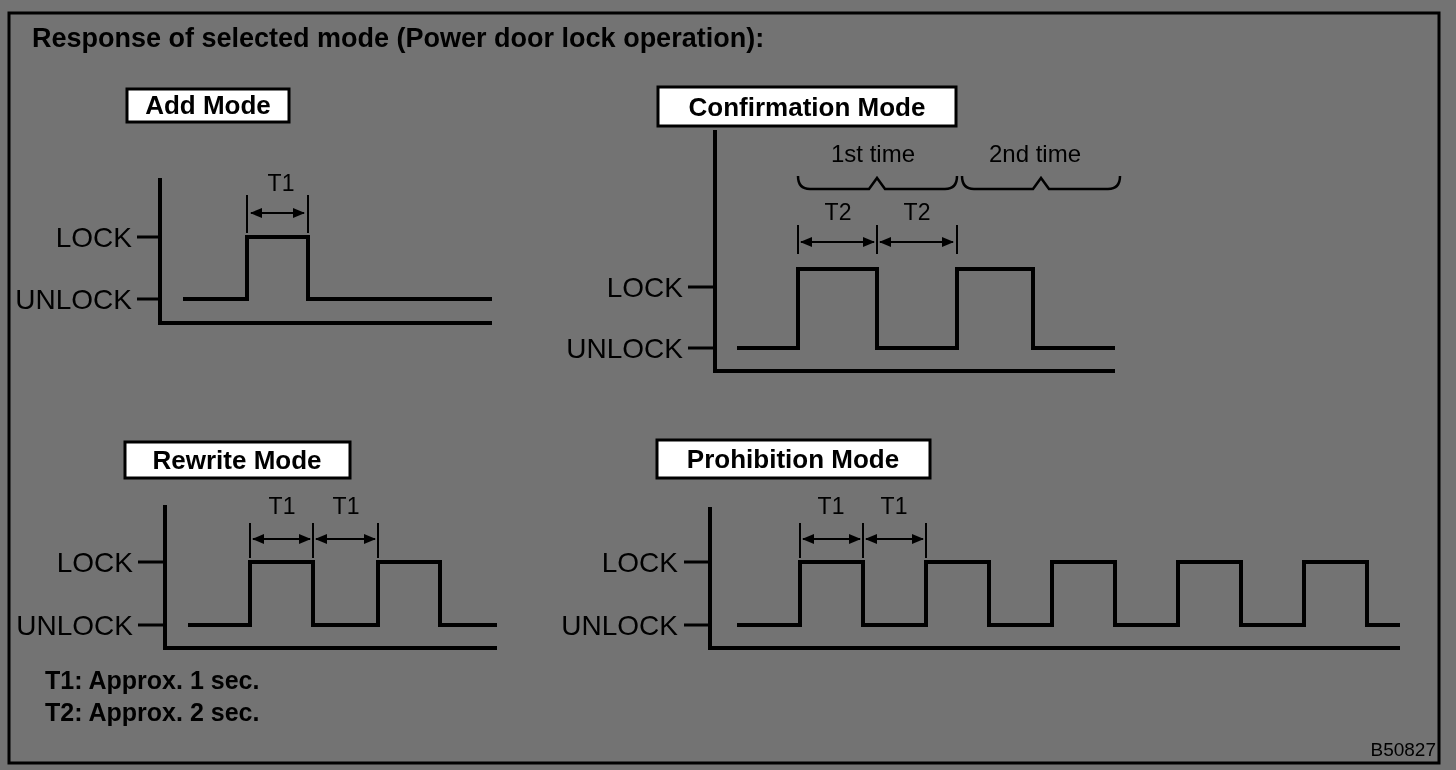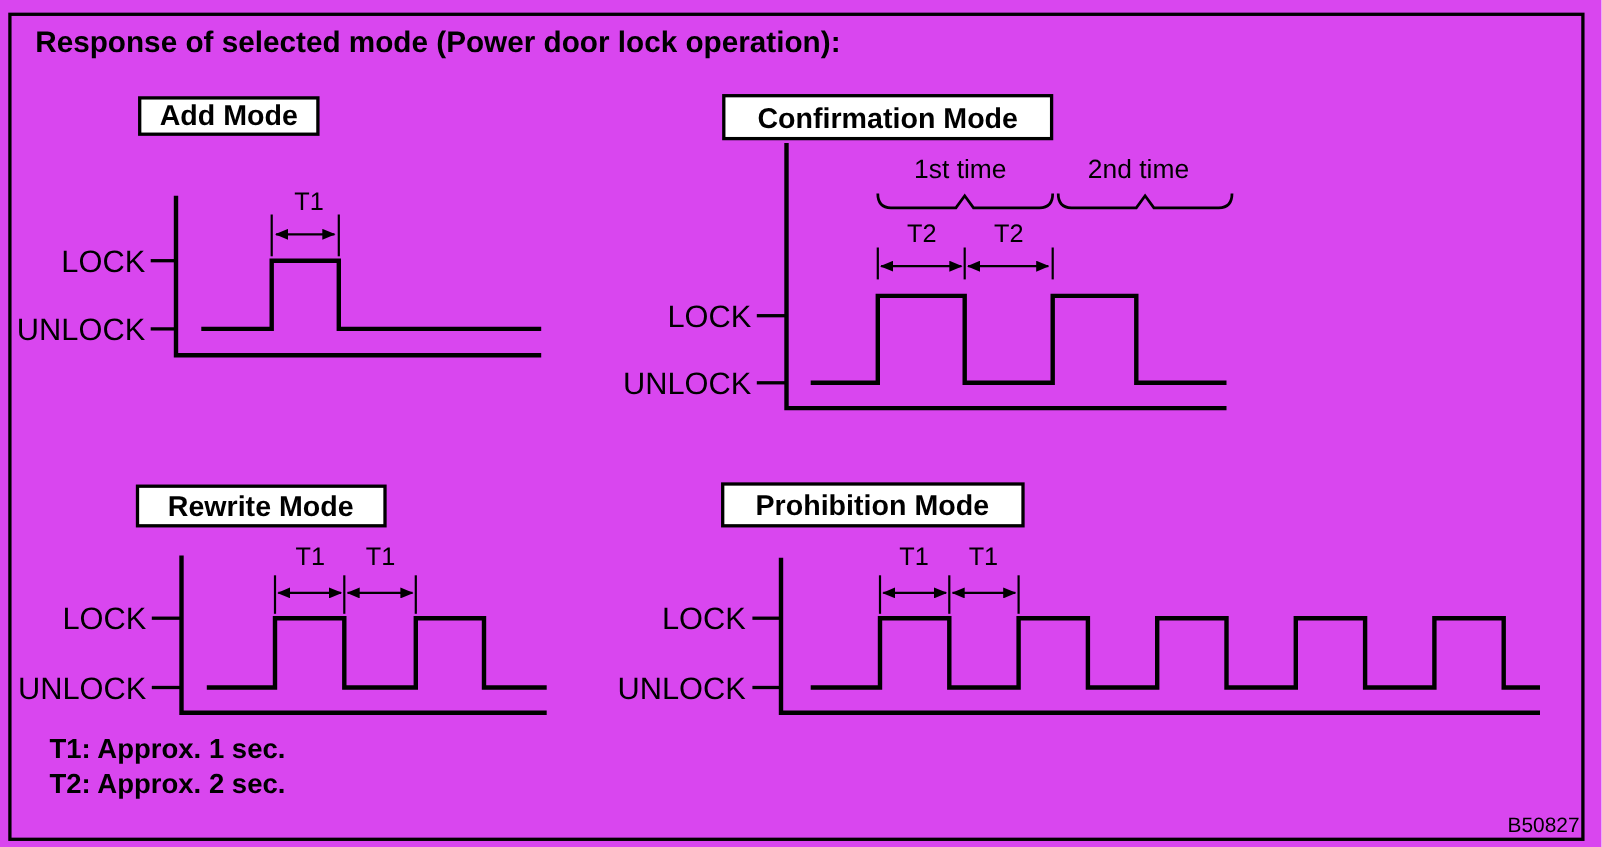--- a/index.html
+++ b/index.html
@@ -5,21 +5,21 @@
   html, body {
     margin: 0;
     padding: 0;
     background: #ffffff;
     font-family: "Liberation Sans", sans-serif;
   }
   .stage {
     position: relative;
     width: 1456px;
     height: 770px;
-    background: #d946ef;
+    background: #737373;
     overflow: hidden;
   }
   svg.diagram {
     position: absolute;
     left: 0;
     top: 0;
     font-family: "Liberation Sans", sans-serif;
   }
   svg .wave   { fill: none; stroke: #000; stroke-width: 4; stroke-linejoin: miter; }
   svg .axis   { fill: none; stroke: #000; stroke-width: 4; }

